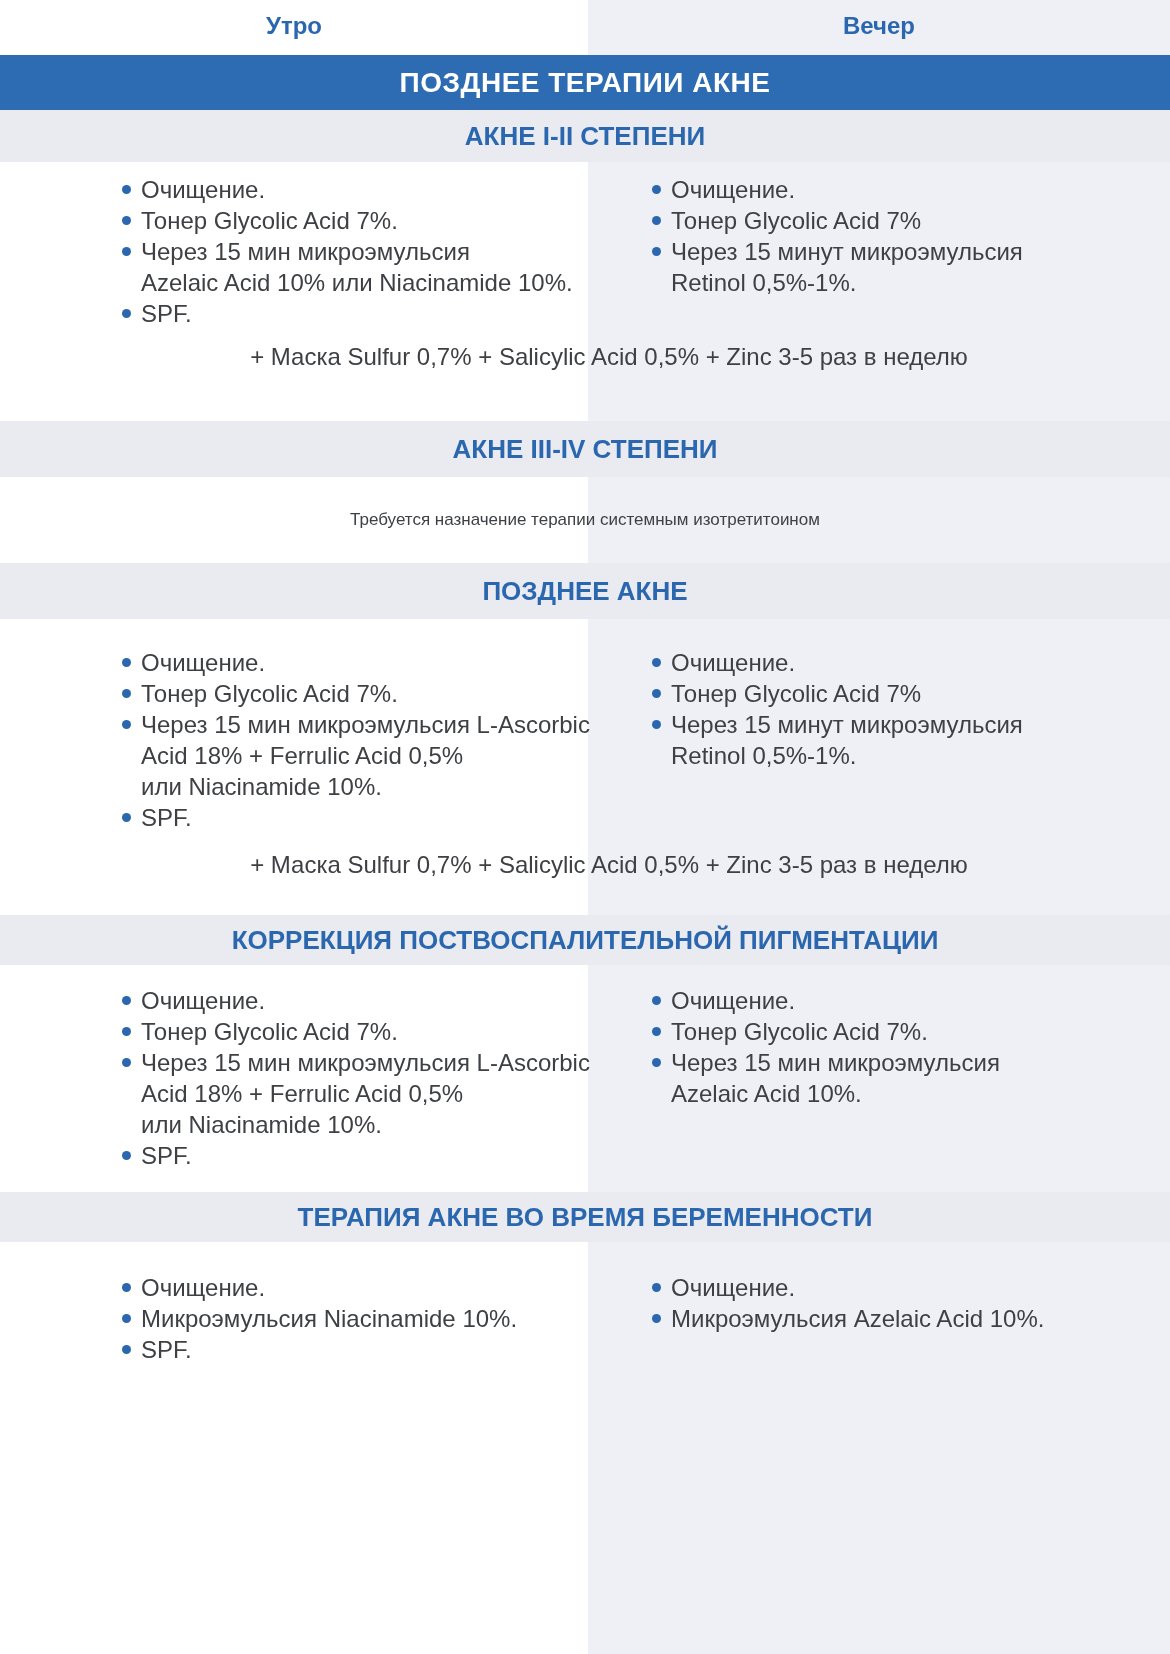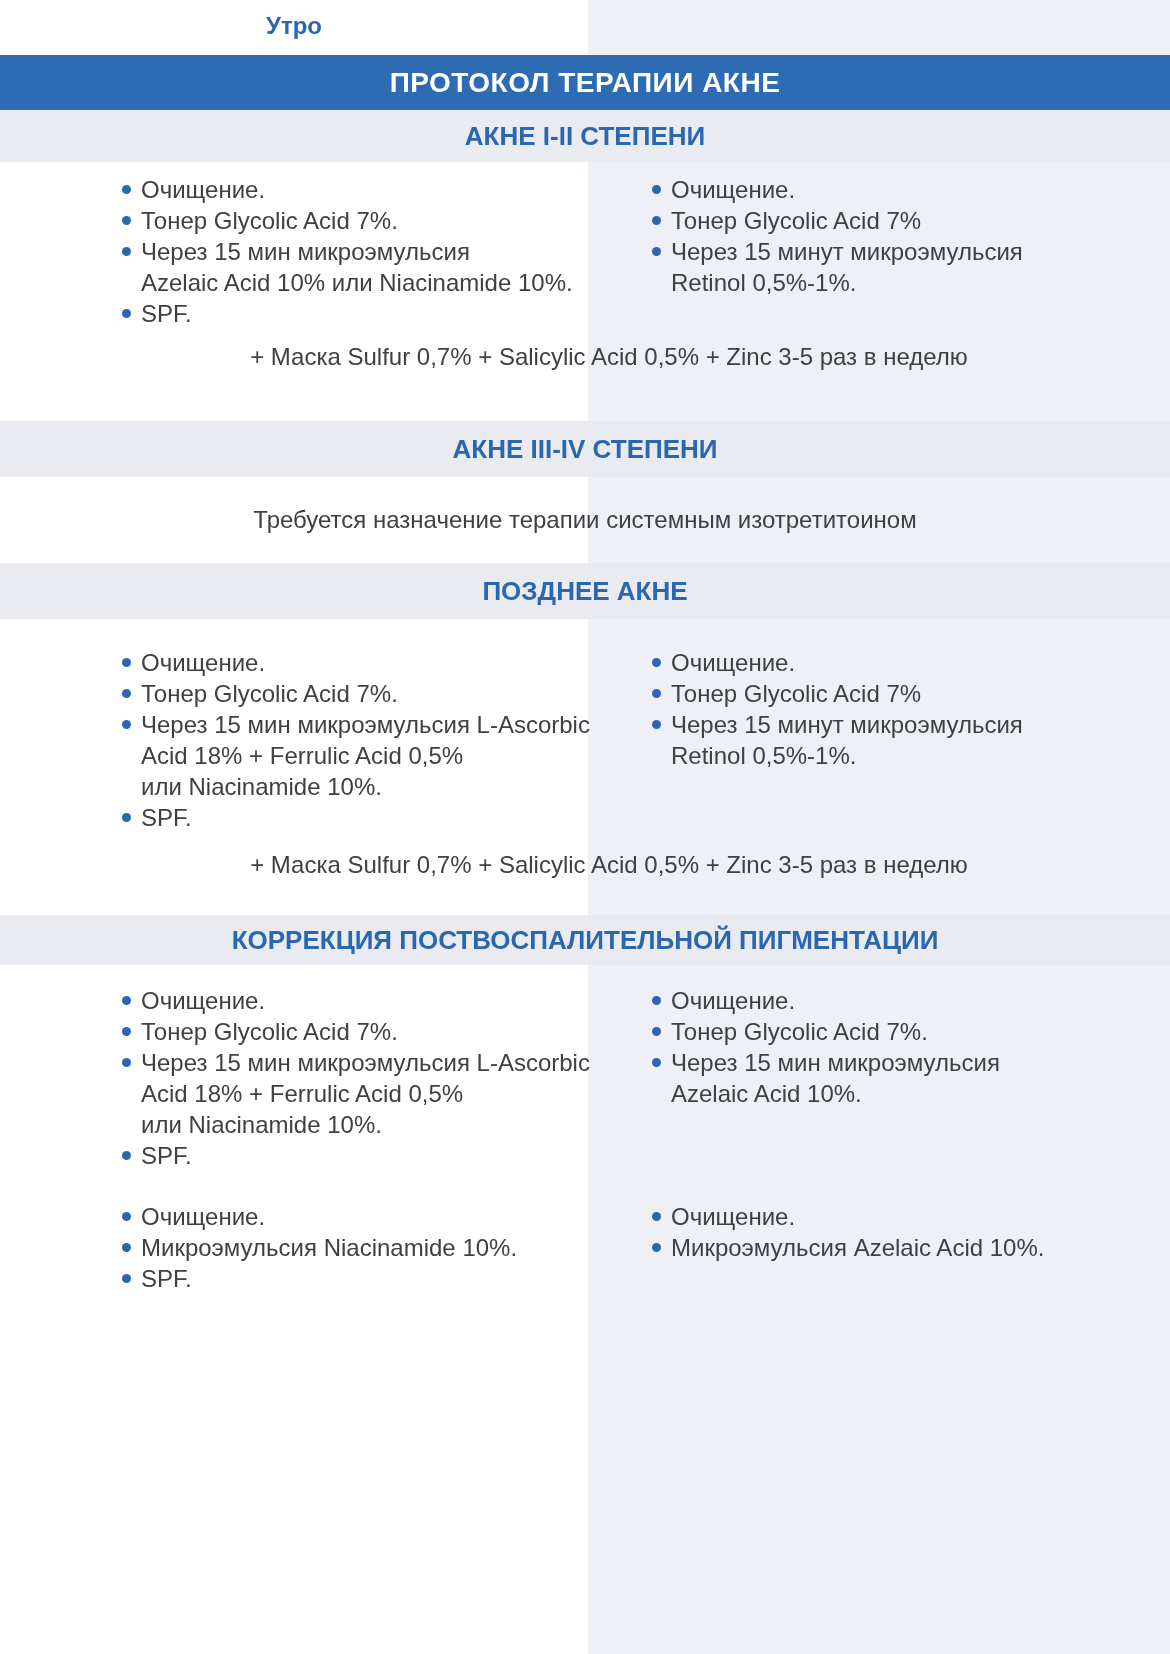--- a/index.html
+++ b/index.html
@@ -67,36 +67,39 @@
   .addon {
     display:flex; align-items:center; justify-content:center;
     font-size:24px; color:#3e4044;padding-left:48px;
   }
   .addon.a1 { height:56px; }
   .addon.a2 { height:64px; }
   
   .note {
     height:86px;
     display:flex; align-items:center; justify-content:center;
-    font-size:24px; color:#3e4044;
+    font-size:17px; color:#3e4044;
   }
 </style>
 </head>
 <body>
 
 <div class="page">
 
   <div class="header-row">
     <div class="header-cell left">
       <span>Утро</span>
     </div>
+    <div class="header-cell right">
+      <span>Вечер</span>
+    </div>
   </div>
 
   <div class="banner">
-    <span>ПРОТОКОЛ ТЕРАПИИ АКНЕ</span>
+    <span>ПОЗДНЕЕ ТЕРАПИИ АКНЕ</span>
   </div>
 
   <div class="band s1">
     <span>АКНЕ I-II СТЕПЕНИ</span>
   </div>
   <div class="cols c1">
     <div class="col-left">
       <ul class="blist">
         <li>Очищение.</li>
         <li>Тонер Glycolic Acid 7%.</li>
@@ -169,20 +172,23 @@
     <div class="col-right">
       <ul class="blist">
         <li>Очищение.</li>
         <li>Тонер Glycolic Acid 7%.</li>
         <li>Через 15 мин микроэмульсия
 Azelaic Acid 10%.</li>
       </ul>
     </div>
   </div>
 
+  <div class="band s5">
+    <span>ТЕРАПИЯ АКНЕ ВО ВРЕМЯ БЕРЕМЕННОСТИ</span>
+  </div>
   <div class="cols c4">
     <div class="col-left">
       <ul class="blist">
         <li>Очищение.</li>
         <li>Микроэмульсия Niacinamide 10%.</li>
         <li>SPF.</li>
       </ul>
     </div>
     <div class="col-right">
       <ul class="blist">

